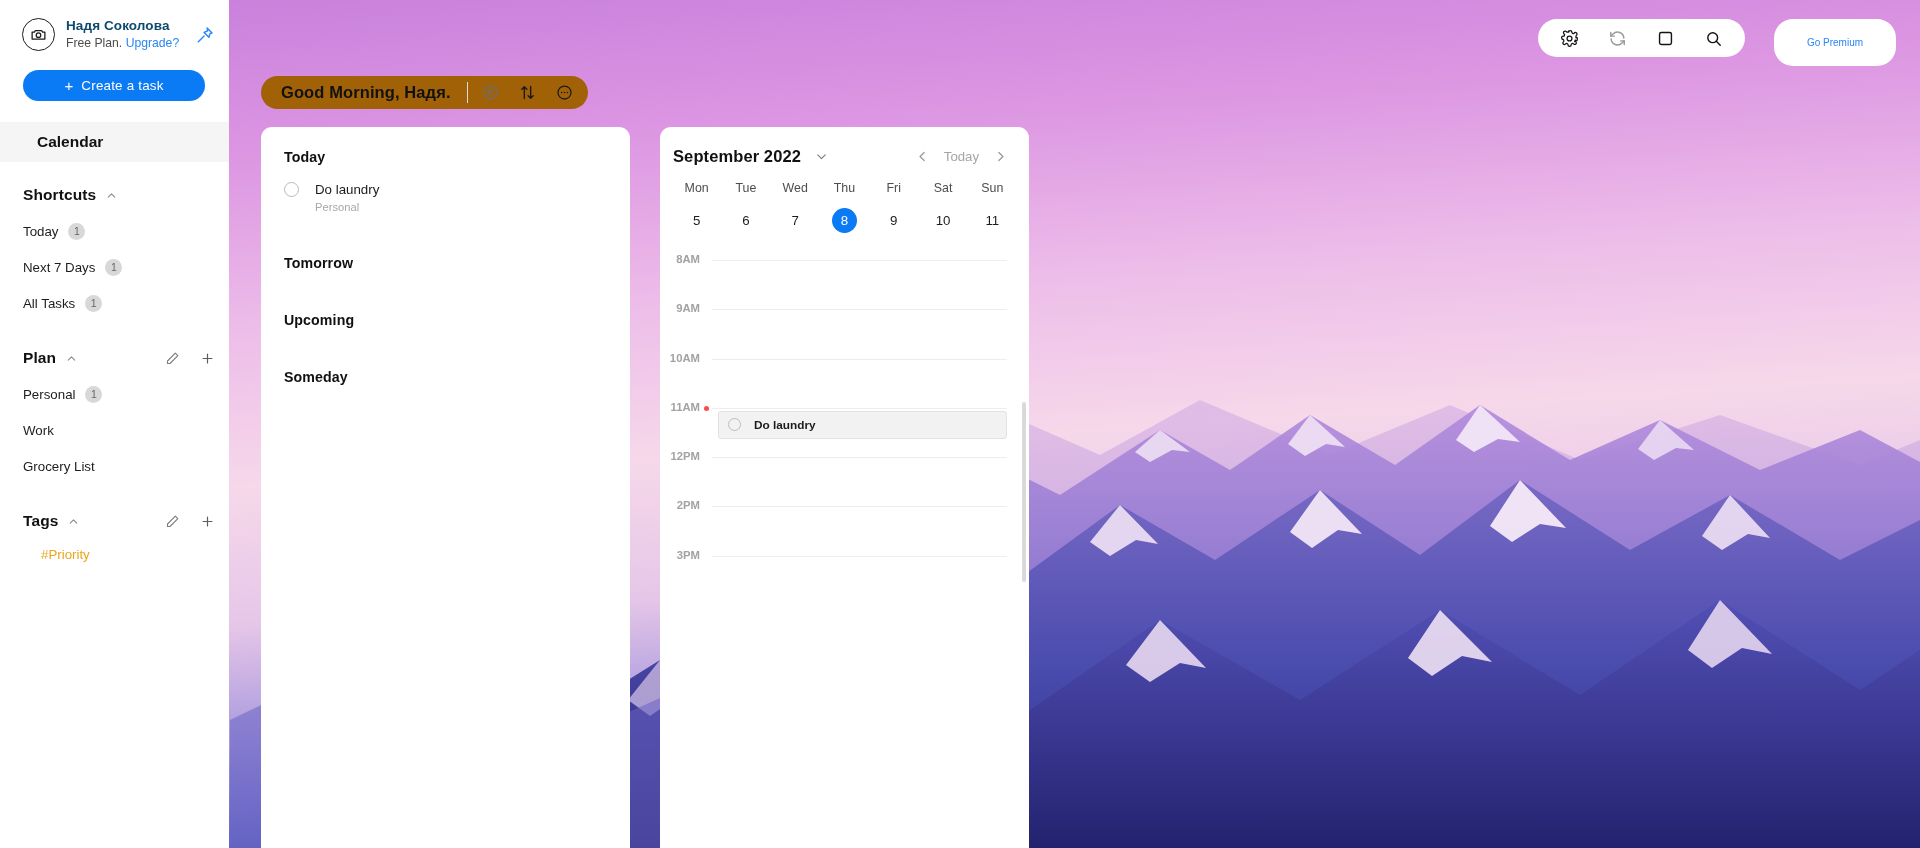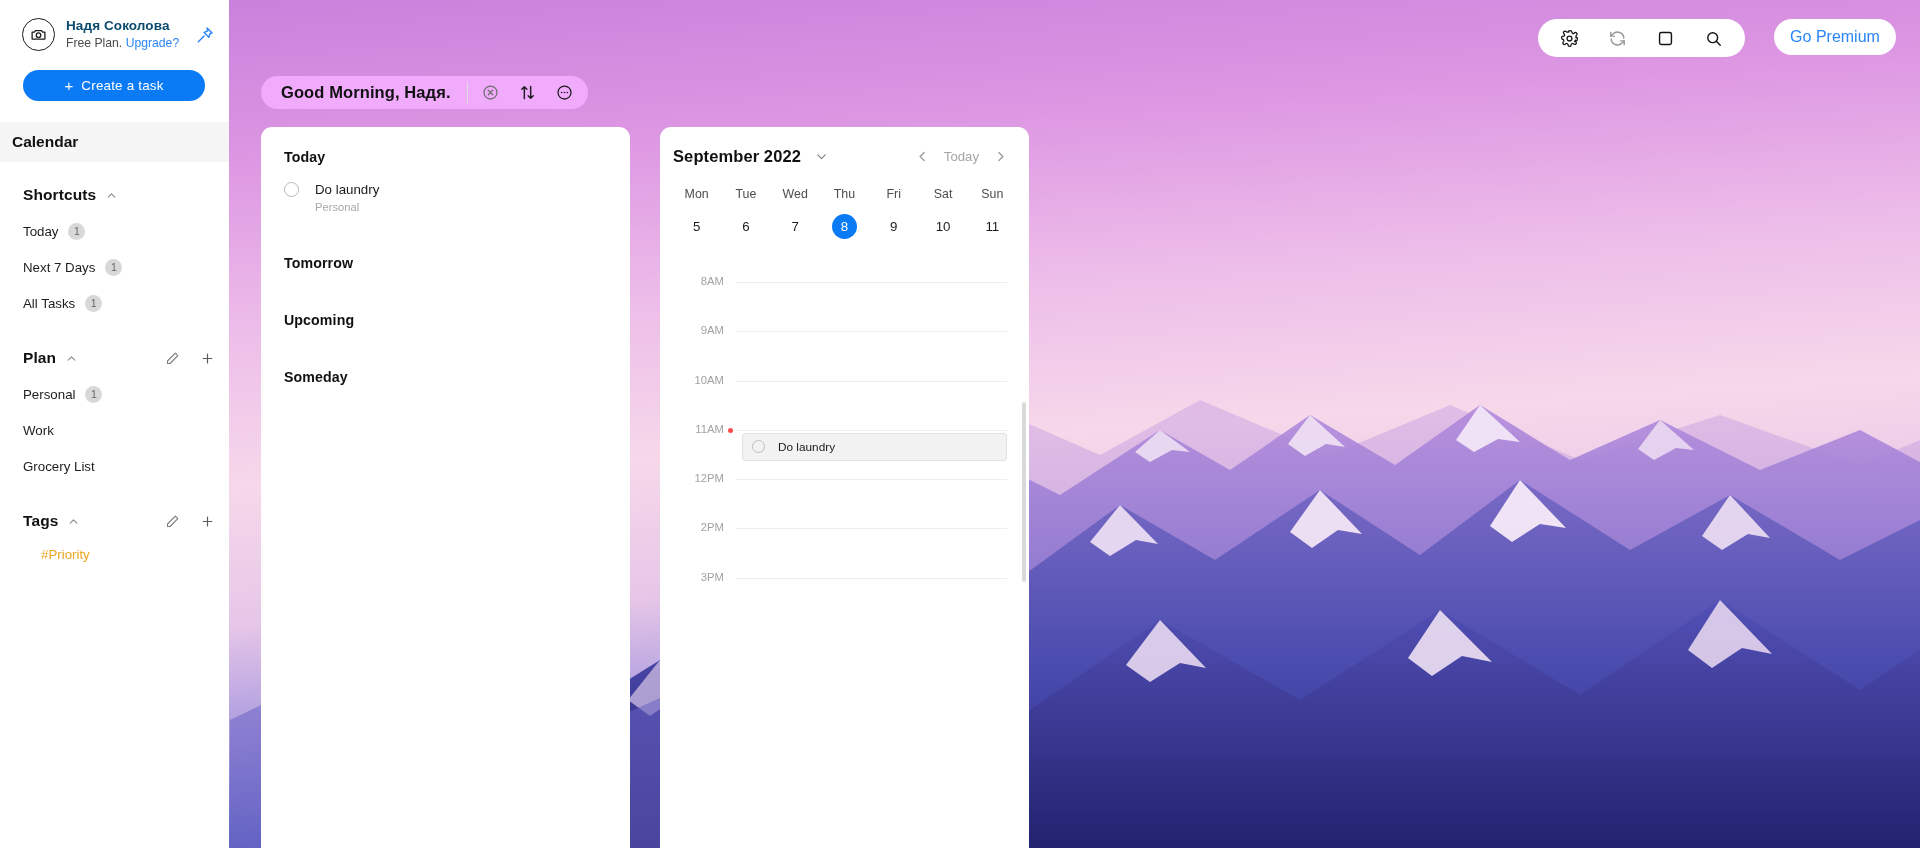--- a/index.html
+++ b/index.html
@@ -42,21 +42,21 @@
     background: #0b7bf5; color: #fff;
     display: flex; align-items: center; justify-content: center;
     font-size: 13.4px; letter-spacing: .2px;
     border: none; cursor: pointer; width: 182px;
   }
   .create-btn .plus { font-size: 15px; margin-right: 8px; font-weight: 400; }
 
   .cal-row {
     margin-top: 21px; height: 40px;
     background: #f5f5f5; display: flex; align-items: center;
-    padding-left: 12px;
+    padding-left: 37px;
     font-size: 15.5px; font-weight: bold; color: #111;
   }
 
   .sec-head {
     display: flex; align-items: center;
     padding: 0 14px 0 23px; margin-top: 22px; height: 22px;
   }
   .sec-title { font-size: 15.5px; font-weight: bold; color: #111; letter-spacing: .1px; }
   .chev-up { margin-left: 9px; width: 13px; height: 13px; display: block; }
   .sec-actions { margin-left: auto; display: flex; align-items: center; gap: 20px; }
@@ -78,30 +78,30 @@
   
   .top-tools {
     position: absolute; right: 175px; top: 19px;
     height: 38px; padding: 0 22px; border-radius: 19px;
     background: #fff; display: flex; align-items: center; gap: 29px;
     z-index: 12;
   }
   .top-tools .tool { width: 19px; height: 19px; display: block; cursor: pointer; }
   .premium-btn {
     position: absolute; right: 24px; top: 19px;
-    height: 36px; width: 122px; border-radius: 19px;
-    background: #fff; color: #2a86f7; font-size: 16px;
+    height: 47px; width: 122px; border-radius: 19px;
+    background: #fff; color: #2a86f7; font-size: 10px;
     display: flex; align-items: center; justify-content: center;
     border: none; cursor: pointer; z-index: 12;
   }
 
   
   .greet {
     position: absolute; left: 261px; top: 76px;
-    height: 33px; border-radius: 17px; background: #f0abfc;
+    height: 33px; border-radius: 17px; background: #a16207;
     display: flex; align-items: center; padding: 0 14px 0 20px;
     z-index: 10;
   }
   .greet-text { font-size: 16.5px; font-weight: bold; color: #111; letter-spacing: .1px; }
   .greet-sep { width: 1px; height: 21px; background: #dcdcdc; margin: 0 13px 0 16px; }
   .greet-ic { width: 19px; height: 19px; display: block; cursor: pointer; margin-right: 18px; }
   .greet-ic:last-child { margin-right: 0; }
 
   
   .task-panel {
@@ -129,29 +129,29 @@
     overflow: hidden;
   }
   .cal-top { display: flex; align-items: center; padding: 20px 22px 0 13px; }
   .cal-month { font-size: 16.5px; font-weight: bold; color: #111; letter-spacing: .1px; }
   .chev-dn { margin-left: 13px; width: 15px; height: 15px; display: block; cursor: pointer; }
   .cal-nav { margin-left: auto; display: flex; align-items: center; gap: 15px; }
   .cal-nav .nv { width: 13px; height: 15px; display: block; cursor: pointer; }
   .today-lbl { font-size: 13.2px; color: #a5a5a5; cursor: pointer; }
 
   .dow-row, .dom-row { display: flex; padding: 0 12px; }
-  .dow-row { margin-top: 21px; }
+  .dow-row { margin-top: 15px; }
   .dom-row { margin-top: 13px; }
   .dcell { flex: 1 1 0; display: flex; justify-content: center; }
   .dow { font-size: 12.4px; color: #4d4d4d; }
   .dnum { font-size: 13.3px; color: #1d1d1d; width: 25px; height: 25px;
           display: flex; align-items: center; justify-content: center; cursor: pointer; }
   .dnum.sel { background: #0b7bf5; color: #fff; border-radius: 50%; }
 
-  .grid-wrap { position: relative; margin-top: 43px; height: 400px; padding-left: 24px; }
+  .grid-wrap { position: relative; margin-top: 27px; height: 400px; padding-left: 0; font-weight: bold; }
   .slot { position: relative; height: 49.3px; }
   .slot .tlabel {
     position: absolute; left: 0; top: -7px; width: 40px; text-align: right;
     font-size: 11.3px; color: #a2a2a2;
   }
   .slot .tline { position: absolute; left: 52px; right: 22px; top: 0; height: 1px; background: #ededed; }
   .now-dot { position: absolute; width: 5px; height: 5px; border-radius: 50%; background: #fb4b4b;
              left: 44px; top: -2px; }
   .evt {
     position: absolute; left: 58px; right: 22px; top: 3px; height: 28px;

